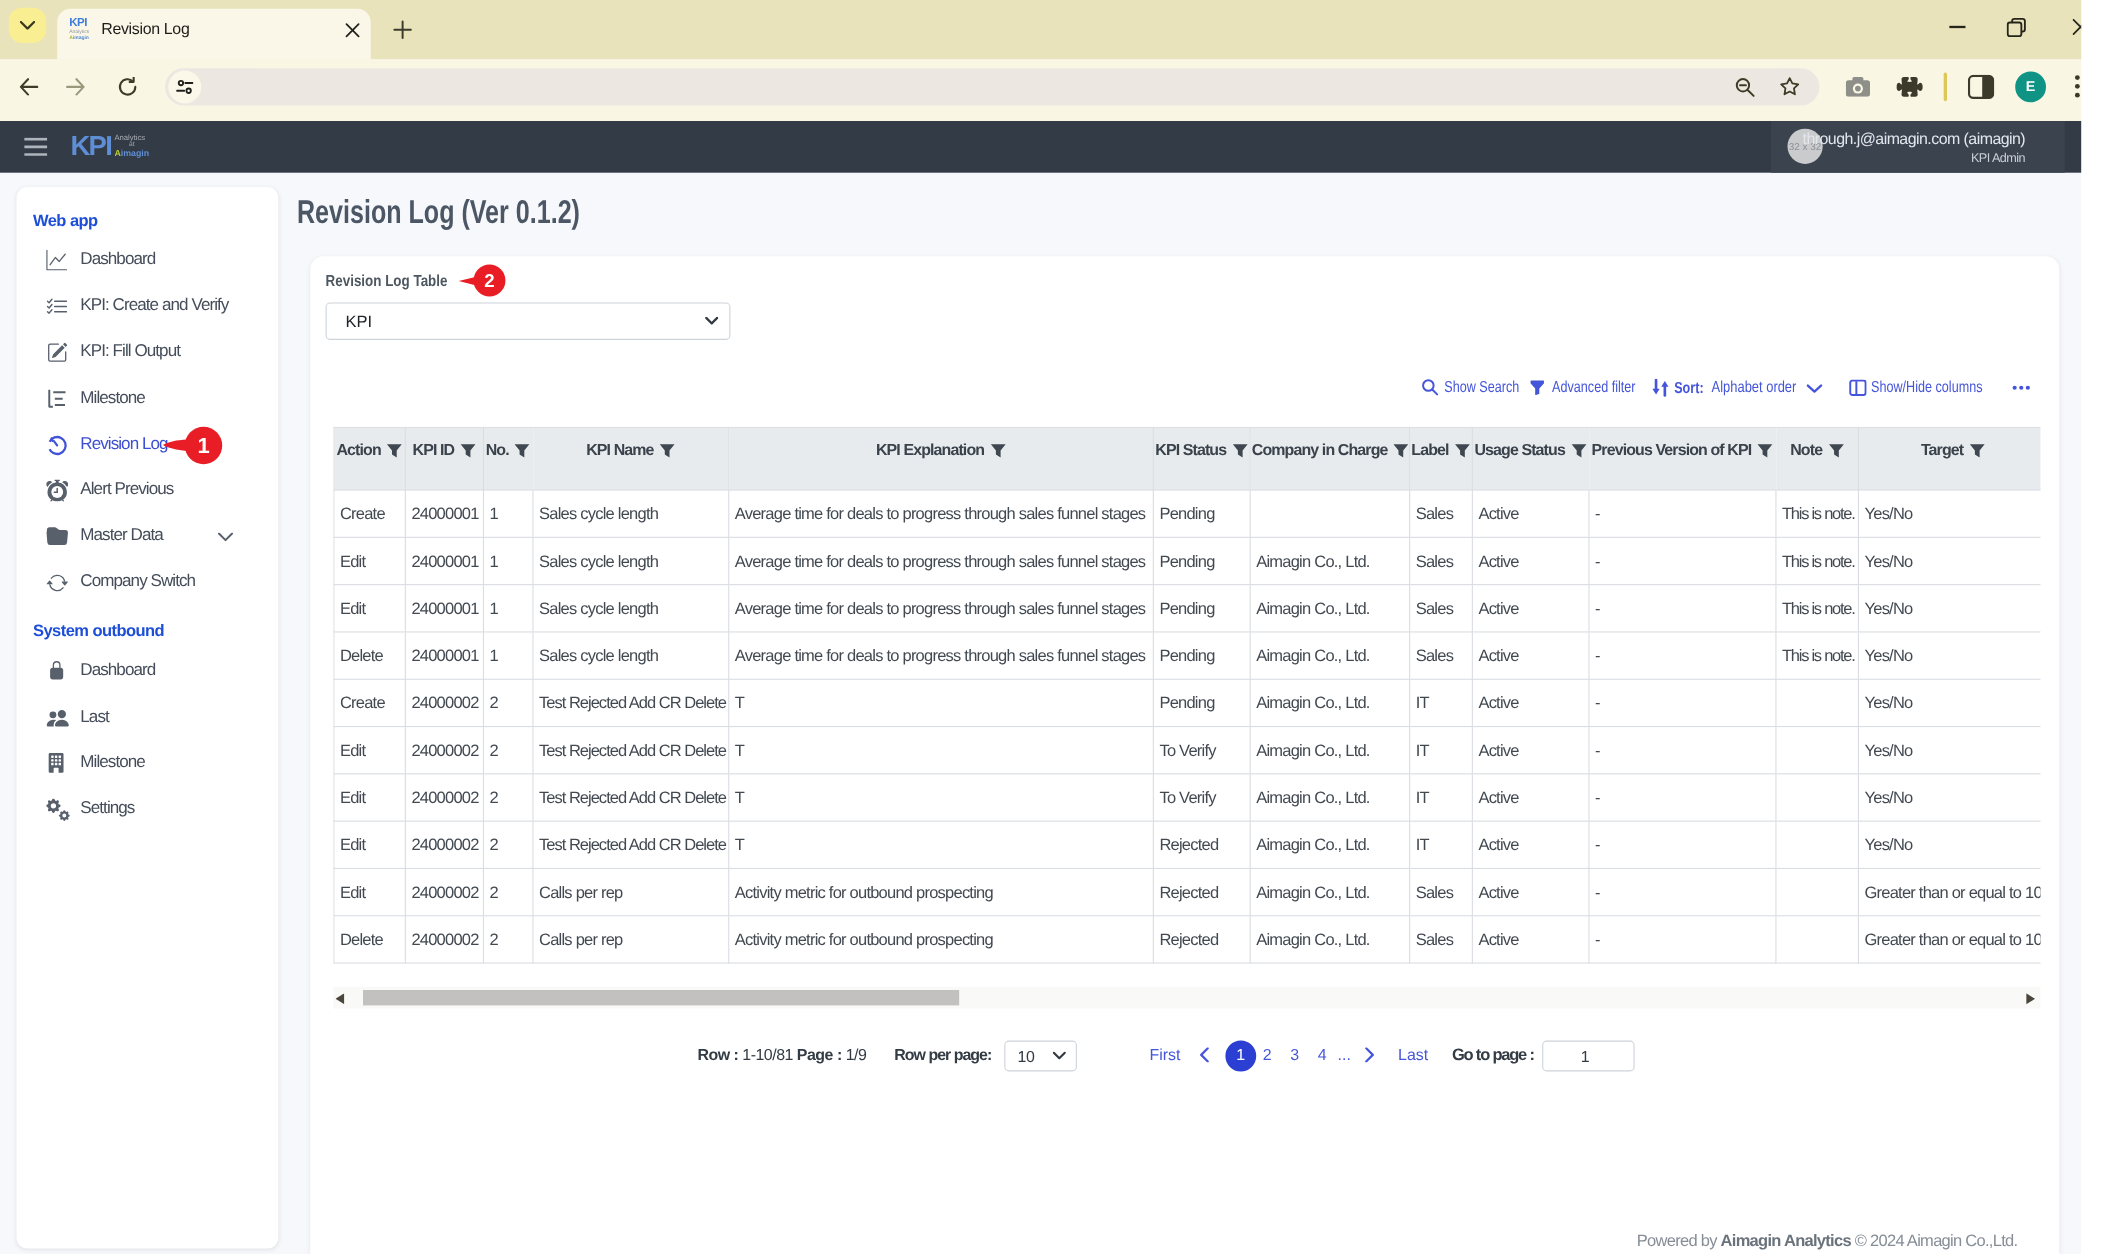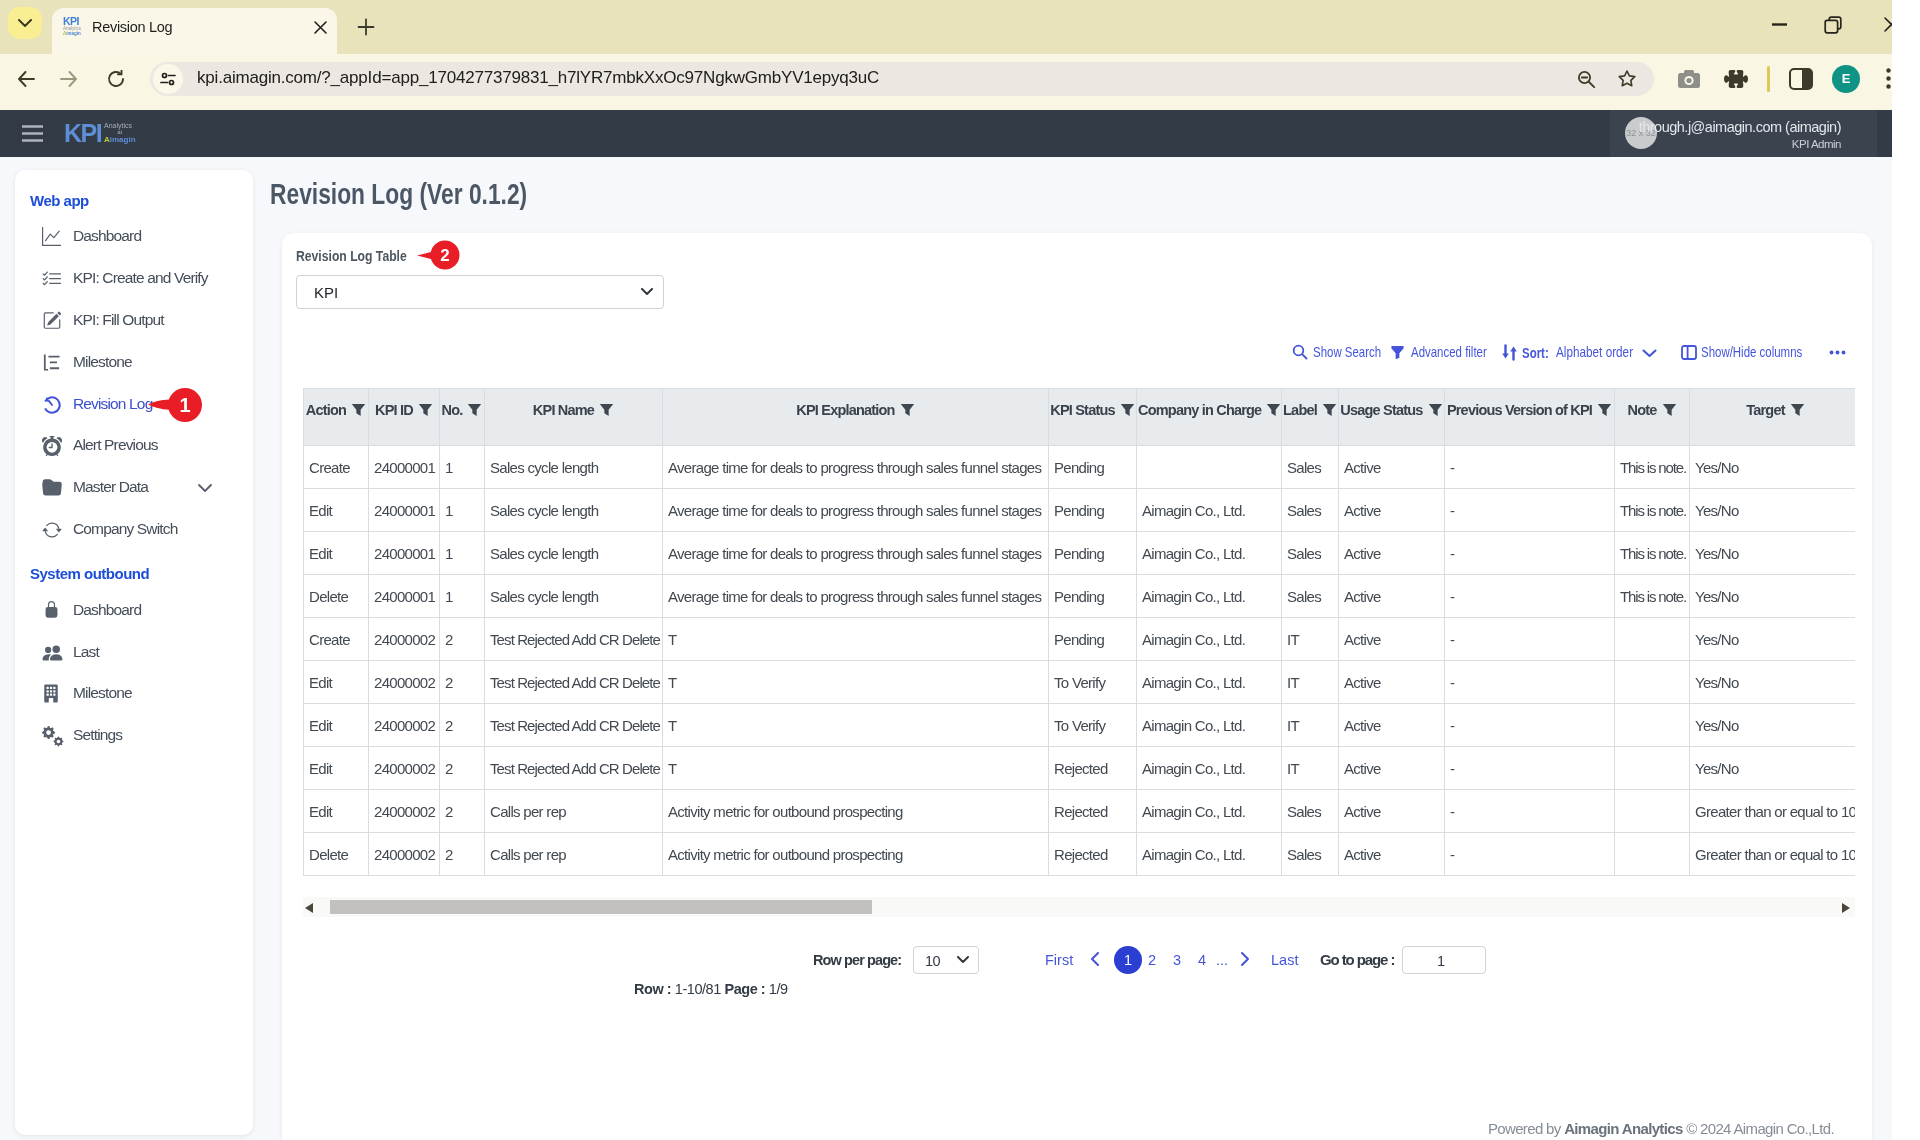--- a/index.html
+++ b/index.html
@@ -120,21 +120,20 @@
     </div>
   <div class="abs" id="urlpill"></div>
   <div class="abs" id="tunecircle">
     <svg width="16" height="16" viewBox="0 0 16 16" fill="none" stroke="#20201c" stroke-width="1.7" stroke-linecap="round">
         <circle cx="4.5" cy="4.5" r="2"></circle>
         <path d="M8.5 4.5H15"></path>
         <circle cx="11.5" cy="11.5" r="2"></circle>
         <path d="M1 11.5h6.5"></path>
       </svg>
   </div>
-  <div class="abs" id="urltext">kpi.aimagin.com/?_appId=app_1704277379831_h7lYR7mbkXxOc97NgkwGmbYV1epyq3uC</div>
   <div class="abs" style="left:1577px;top:70px;">
       <svg width="19" height="19" viewBox="0 0 19 19" fill="none" stroke="#3e3c26" stroke-width="1.8">
         <circle cx="7.5" cy="7.5" r="5.6"></circle>
         <path d="M12 12l5.2 5.2" stroke-linecap="round"></path>
         <path d="M4.8 7.5h5.4" stroke-linecap="round"></path>
       </svg>
     </div>
   <div class="abs" style="left:1617px;top:69px;">
       <svg width="20" height="20" viewBox="0 0 16 16" fill="none" stroke="#3e3c26" stroke-width="1.3">
         <path d="M8 1.6l1.9 3.9 4.3.6-3.1 3 .7 4.3L8 11.4l-3.8 2 .7-4.3-3.1-3 4.3-.6z" stroke-linejoin="round"></path>
@@ -572,21 +571,21 @@
       <svg width="8" height="10" viewBox="0 0 8 10">
         <path d="M8 0L0 5l8 5z" fill="#4a463c"></path>
       </svg>
     </div>
   <div class="abs" id="hthumb"></div>
   <div class="abs" style="left:1842px;top:903px;">
       <svg width="8" height="10" viewBox="0 0 8 10">
         <path d="M0 0l8 5-8 5z" fill="#4a463c"></path>
       </svg>
     </div>
-  <div class="abs pgtext" style="left:634px;top:952px;margin-top:29px;"><span class="pgb">Row :</span> 1-10/81 <span class="pgb">Page :</span> 1/9</div>
+  <div class="abs pgtext" style="left:634px;top:952px;"><span class="pgb">Row :</span> 1-10/81 <span class="pgb">Page :</span> 1/9</div>
   <div class="abs pgtext pgb" style="left:813px;top:952px;letter-spacing:-0.9px;">Row per page:</div>
   <div class="abs" style="left:913px;top:946px;width:66px;height:28px;border:1px solid #ced4da;border-radius:4px;box-sizing:border-box;background:#fff;"></div>
   <div class="abs pgtext" style="left:925px;top:953px;">10</div>
   <div class="abs" style="left:957px;top:956px;">
       <svg width="12" height="8" viewBox="0 0 12 8">
         <path d="M1 1l5 5 5-5" stroke="#343a40" stroke-width="2" fill="none" stroke-linecap="round" stroke-linejoin="round"></path>
       </svg>
     </div>
   <div class="abs tbl-blue" style="left:1045px;top:952px;">First</div>
   <div class="abs" style="left:1090px;top:952px;">

